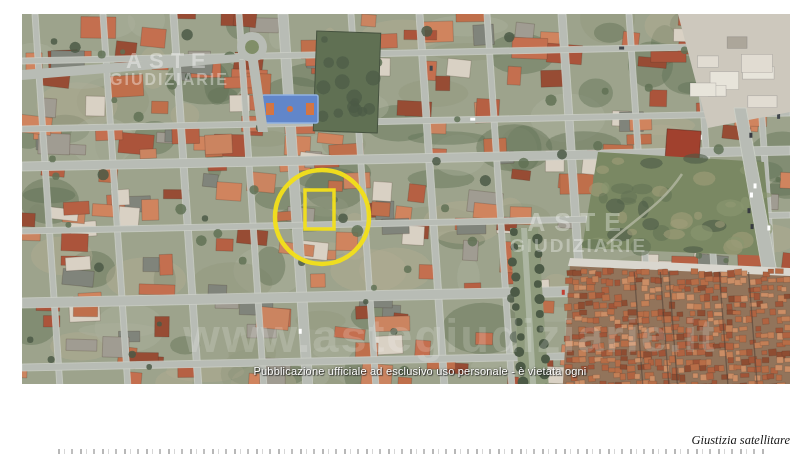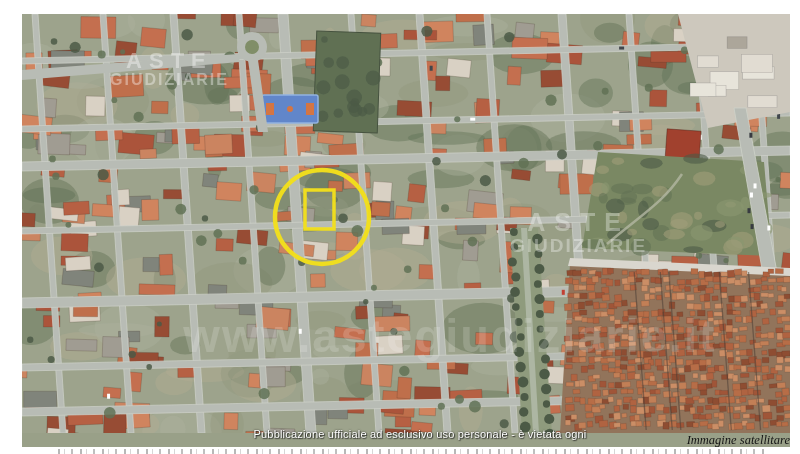--- a/index.html
+++ b/index.html
@@ -1,21 +1,21 @@
 <!DOCTYPE html>
 <html><head>
 <meta charset="utf-8">
 <style>
   html,body{margin:0;padding:0;}
   body{
     width:800px;height:454px;background:#ffffff;position:relative;overflow:hidden;
     font-family:"Liberation Sans", sans-serif;
   }
   .sat-frame{
-    position:absolute;left:22px;top:14px;width:768px;height:433px;
+    position:absolute;left:22px;top:14px;width:768px;height:370px;
     overflow:hidden;background:#99a088;
   }
   .sat-frame svg{position:absolute;left:0;top:0;}
   .wm{position:absolute;color:rgba(255,255,255,0.38);text-align:center;line-height:1.02;
       font-weight:bold;pointer-events:none;white-space:nowrap;}
   .wm .wm-l1{font-size:22px;letter-spacing:7px;}
   .wm .wm-l2{font-size:16px;letter-spacing:2px;}
   .wm1{left:88px;top:36px;}
   .wm2{left:488px;top:196px;color:rgba(255,255,255,0.33);}
   .wm2 .wm-l1{font-size:25px;letter-spacing:9px;}
@@ -1285,14 +1285,14 @@
     <div class="wm-l2">GIUDIZIARIE</div>
   </div>
 
   <div class="wm-site">www.astegiudiziarie.it</div>
 
   <div class="notice">
     <div>Pubblicazione ufficiale ad esclusivo uso personale - è vietata ogni</div>
   </div>
 </div>
 
-<div class="caption">Immagine satellitare</div>
+<div class="caption">Giustizia satellitare</div>
 <div class="cropped-strip"></div>
 
 </body></html>

